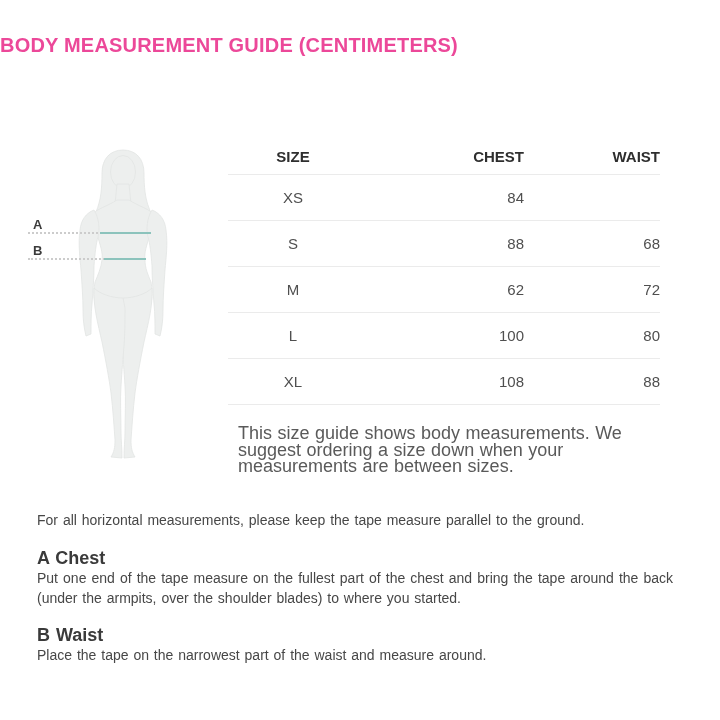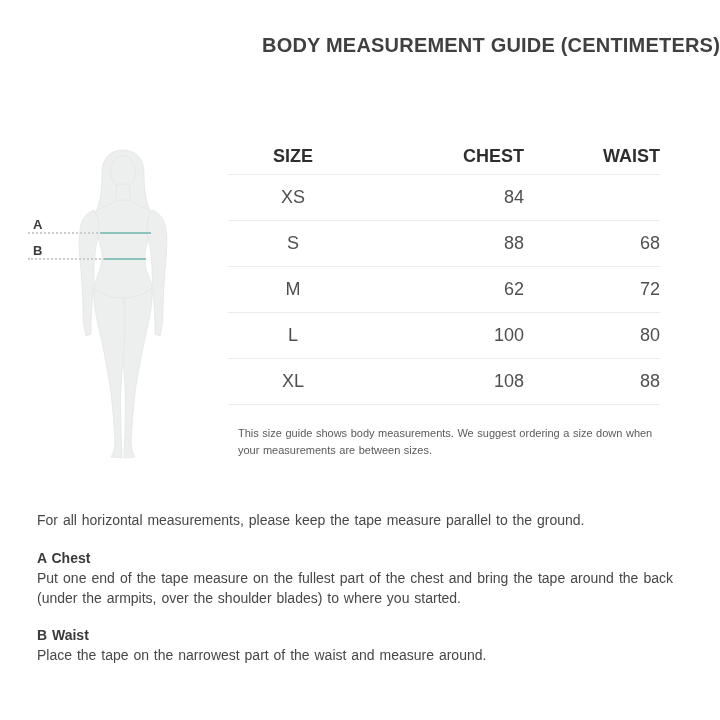--- a/index.html
+++ b/index.html
@@ -7,64 +7,64 @@
   body {
     width:720px; height:720px; position:relative; overflow:hidden;
     font-family:"Liberation Sans", sans-serif;
     -webkit-font-smoothing:antialiased;
   }
   .page { position:absolute; inset:0; }
 
   
   .title {
     position:absolute; top:34px; left:0; width:720px;
-    text-align:right; font-size:20px; font-weight:700;
-    color:#404040; letter-spacing:.2px;
+    text-align:left; font-size:20px; font-weight:700;
+    color:#ec4899; letter-spacing:.2px;
   }
 
   
   .figure-area { position:absolute; left:25px; top:140px; width:200px; height:330px; }
   .figure-area svg { position:absolute; left:43px; top:8px; }
   .marker {
     position:absolute; font-size:13px; font-weight:600; color:#3b3b3b; line-height:1;
   }
   .marker-a { left:8px; top:78px; }
   .marker-b { left:8px; top:104px; }
   .dotted-line {
     position:absolute; height:0; border-top:2px dotted #cccccc;
   }
   .dotted-a { left:3px; top:92px; width:74px; }
   .dotted-b { left:3px; top:118px; width:80px; }
   .measure-line { position:absolute; height:2px; background:var(--accent,#8cc3bc); }
   .line-chest { left:75px; top:92px; width:51px; }
   .line-waist { left:79px; top:118px; width:42px; }
 
   
-  .size-table { position:absolute; left:228px; top:138px; width:432px; font-size:18px; }
+  .size-table { position:absolute; left:228px; top:138px; width:432px; font-size:15px; }
   .t-row {
     display:flex; align-items:center; height:46px;
     border-bottom:1px solid #ebebeb; color:#4f4f4f;
   }
   .t-row.t-head { height:37px; font-weight:700; color:#2e2e2e; }
   .c-size  { width:130px; text-align:center; }
   .c-chest { width:166px; text-align:right; }
   .c-waist { width:136px; text-align:right; }
 
   
   .note {
     position:absolute; left:238px; top:425px; width:424px;
-    font-size:11px; line-height:16.5px; color:#5a5a5a; word-spacing:.5px;
+    font-size:18px; line-height:16.5px; color:#5a5a5a; word-spacing:.5px;
   }
 
   
   .bottom {
     position:absolute; left:37px; top:510px; width:636px;
     font-size:14px; line-height:20px; color:#474747; word-spacing:1px;
   }
-  .bottom h3 { font-size:14px; line-height:20px; font-weight:700; color:#3a3a3a; margin-top:18px; }
+  .bottom h3 { font-size:18px; line-height:20px; font-weight:700; color:#3a3a3a; margin-top:18px; }
   .bottom h3.second { margin-top:17px; }
   .bottom p.just { text-align:justify; }
 </style>
 </head>
 <body>
 
 <div class="page">
 
   <h1 class="title">BODY MEASUREMENT GUIDE (CENTIMETERS)</h1>
 

